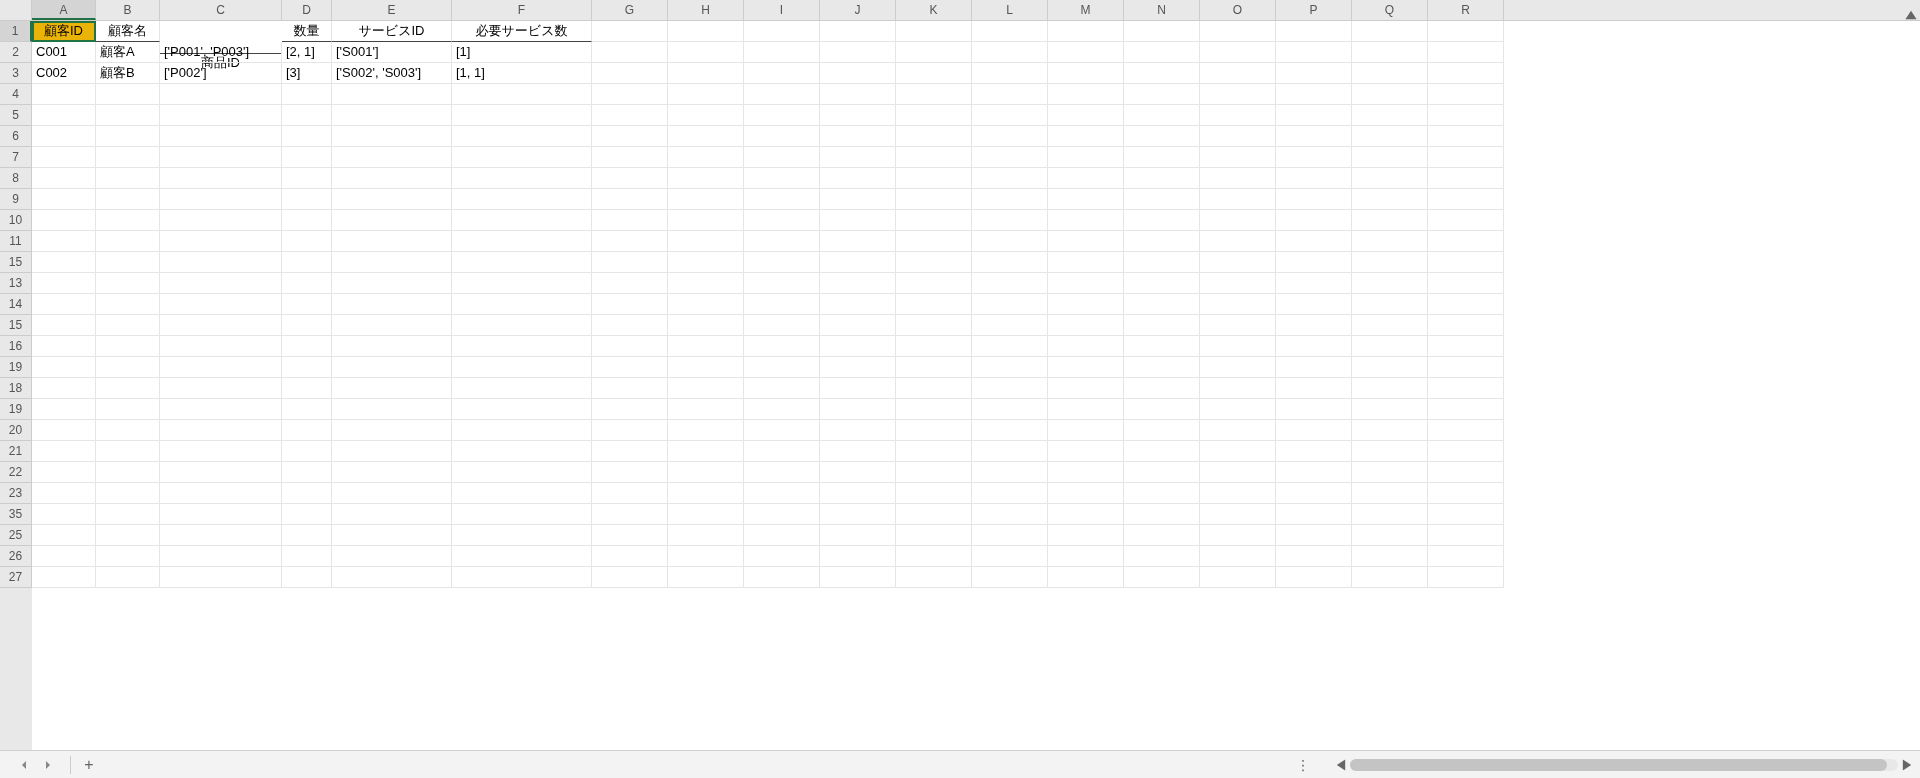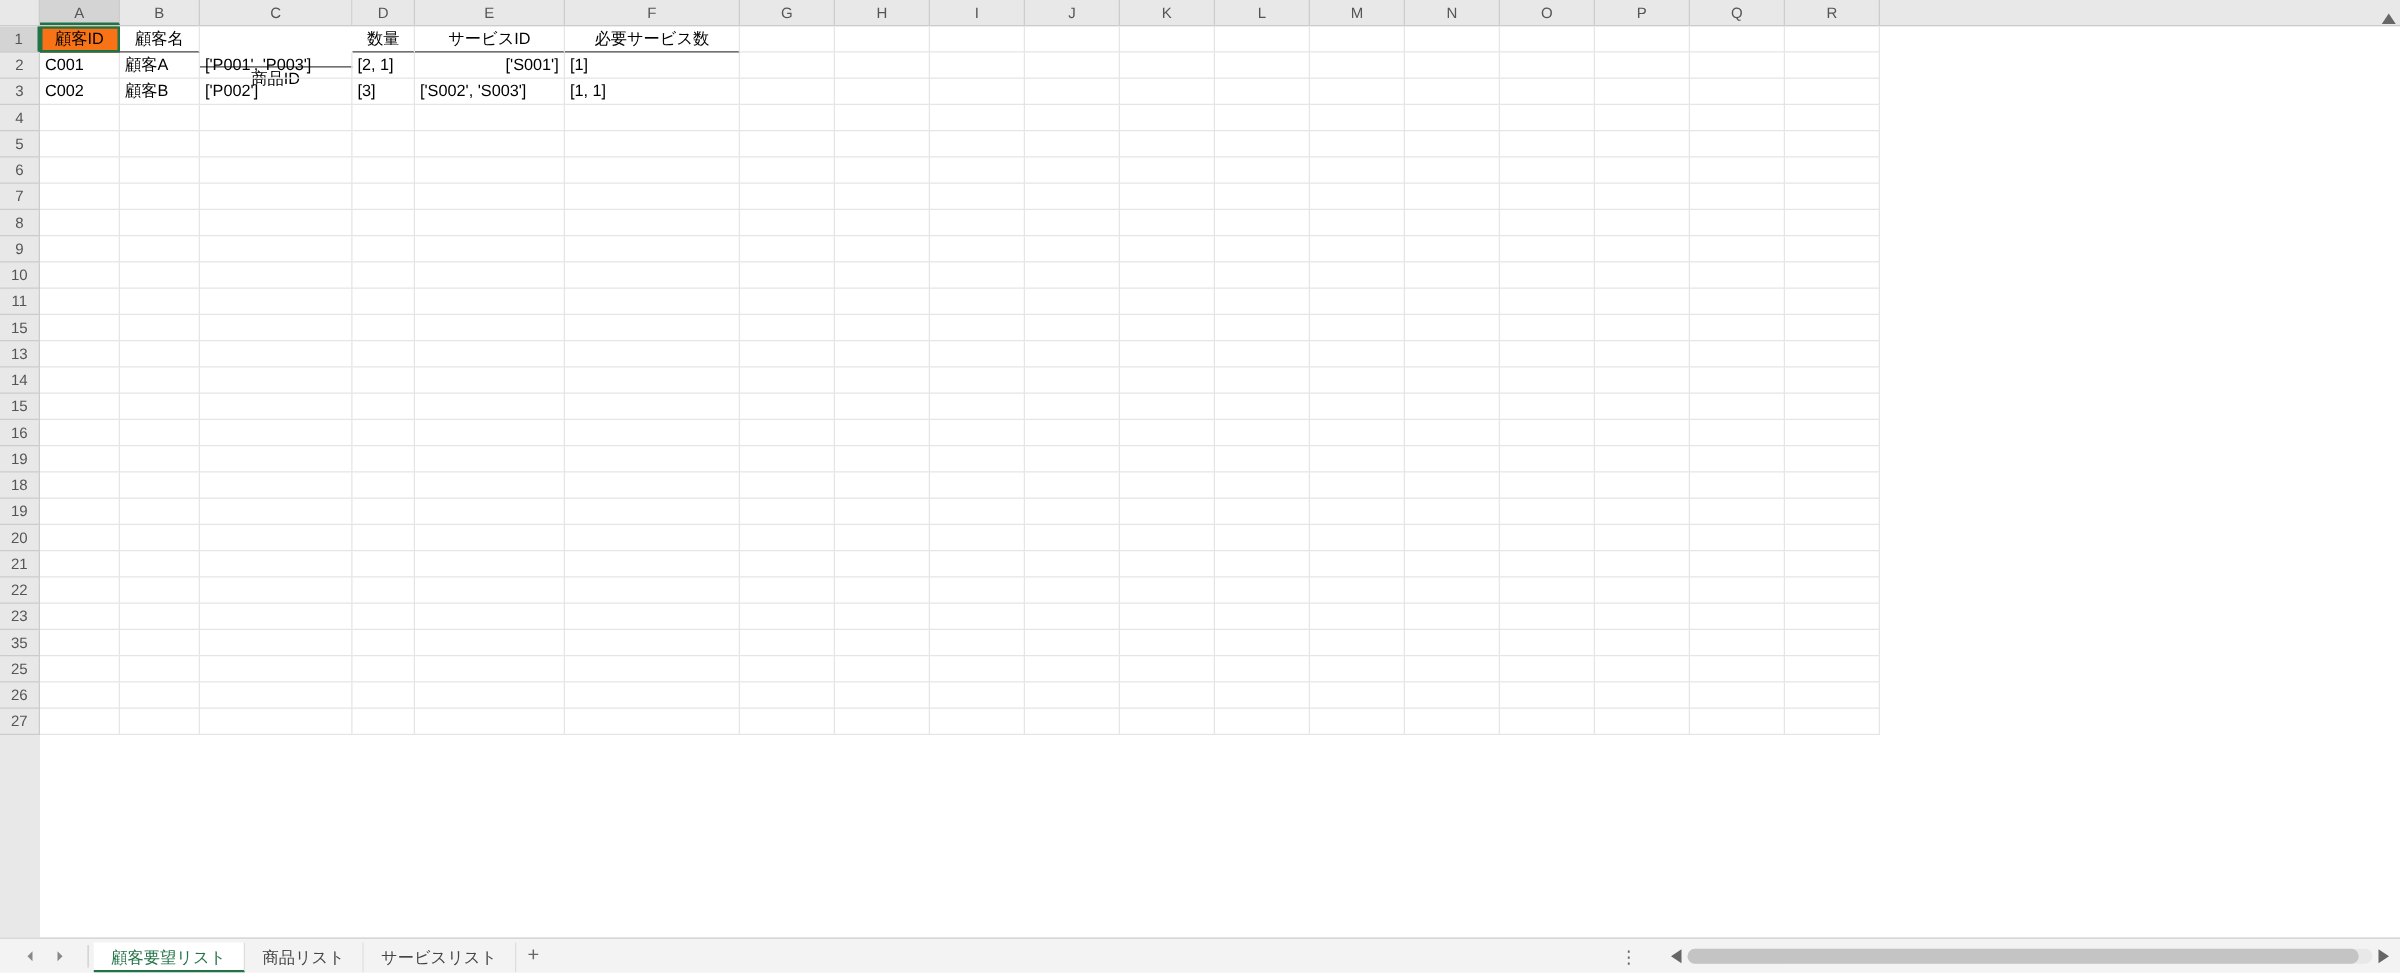--- a/index.html
+++ b/index.html
@@ -15,21 +15,21 @@
 
 
 .grid-body { flex: 1; display: flex; overflow: hidden; background: #fff; }
 .row-headers { width: 32px; flex-shrink: 0; background: #e8e8e8; }
 .row-header { height: 21px; color: #555; text-align: center; font-size: 12px; line-height: 20px; border-right: 1px solid #ccc; border-bottom: 1px solid #ccc; cursor: pointer; }
 .row-header.sel { background: #d4d4d4; border-right: 2px solid #217346; }
 .cells { flex: 1; position: relative; }
 .cell-row { display: flex; height: 21px; }
 .cell { border-right: 1px solid #e5e5e5; border-bottom: 1px solid #e5e5e5; flex-shrink: 0; padding: 0 4px; line-height: 20px; white-space: nowrap; overflow: visible; font-size: 13px; cursor: cell; }
 .cell.hdr { text-align: center; border-bottom: 1px solid #444; font-weight: normal; }
-.cell.active { outline: 2px solid #217346; outline-offset: -2px; background: #f97316; z-index: 2; position: relative; }
+.cell.active { outline: 2px solid #217346; outline-offset: -2px; background: #eab308; z-index: 2; position: relative; }
 
 
 .vscroll-up { position: absolute; right: 2px; top: 8px; width: 14px; height: 14px; cursor: pointer; }
 .vscroll-up svg { width: 100%; height: 100%; fill: #666; }
 
 
 .tab-strip { height: 28px; display: flex; align-items: center; background: #f3f3f3; border-top: 1px solid #d0d0d0; padding: 0 6px; flex-shrink: 0; gap: 0; }
 .tab-nav { display: flex; gap: 8px; padding: 0 10px; }
 .tab-nav-btn { width: 16px; height: 16px; display: flex; align-items: center; justify-content: center; cursor: pointer; color: #888; }
 .tab-nav-btn svg { width: 10px; height: 10px; fill: #888; }
@@ -129,21 +129,21 @@
           <div class="cell" style="width: 76px;"></div>
           <div class="cell" style="width: 76px;"></div>
           <div class="cell" style="width: 76px;"></div>
           <div class="cell" style="width: 76px;"></div>
         </div>
         <div class="cell-row">
           <div class="cell" style="width: 64px;">C001</div>
           <div class="cell" style="width: 64px;">顧客A</div>
           <div class="cell" style="width: 122px;">['P001', 'P003']</div>
           <div class="cell" style="width: 50px;">[2, 1]</div>
-          <div class="cell" style="width: 120px; text-align: right;">['S001']</div>
+          <div class="cell" style="width: 120px;">['S001']</div>
           <div class="cell" style="width: 140px;">[1]</div>
           <div class="cell" style="width: 76px;"></div>
           <div class="cell" style="width: 76px;"></div>
           <div class="cell" style="width: 76px;"></div>
           <div class="cell" style="width: 76px;"></div>
           <div class="cell" style="width: 76px;"></div>
           <div class="cell" style="width: 76px;"></div>
           <div class="cell" style="width: 76px;"></div>
           <div class="cell" style="width: 76px;"></div>
           <div class="cell" style="width: 76px;"></div>
@@ -661,25 +661,20 @@
             <path d="M7 1 L3 5 L7 9"></path>
           </svg>
         </div>
       <div class="tab-nav-btn">
           <svg viewBox="0 0 10 10">
             <path d="M3 1 L7 5 L3 9"></path>
           </svg>
         </div>
     </div>
     <div class="tab-sep"></div>
-    <div class="tabs" id="tabs">
-        <div class="tab active">顧客要望リスト</div>
-        <div class="tab">商品リスト</div>
-        <div class="tab">サービスリスト</div>
-      </div>
     <div class="tab-add">+</div>
     <div class="tab-menu">⋮</div>
     <div class="hscroll">
       <div class="hscroll-btn"><svg viewBox="0 0 10 10">
             <path d="M8 1 L2 5 L8 9 Z"></path>
           </svg></div>
       <div class="hscroll-track">
         <div class="hscroll-thumb"></div>
       </div>
       <div class="hscroll-btn"><svg viewBox="0 0 10 10">

